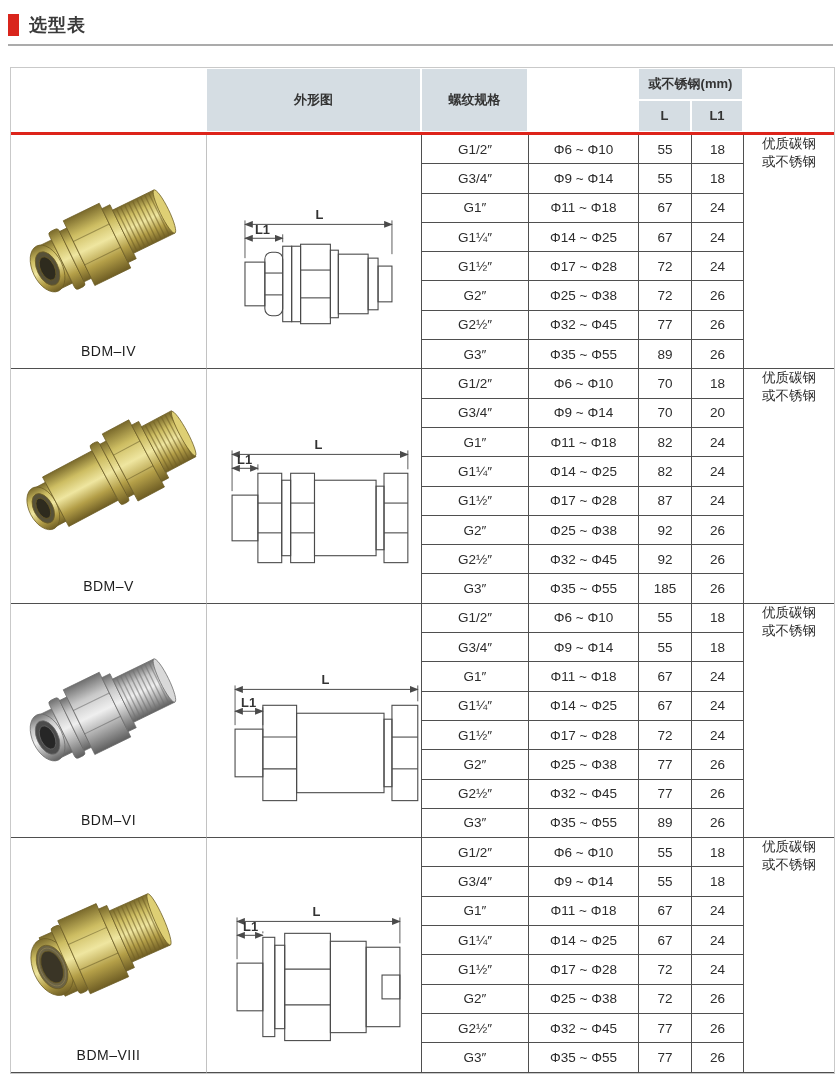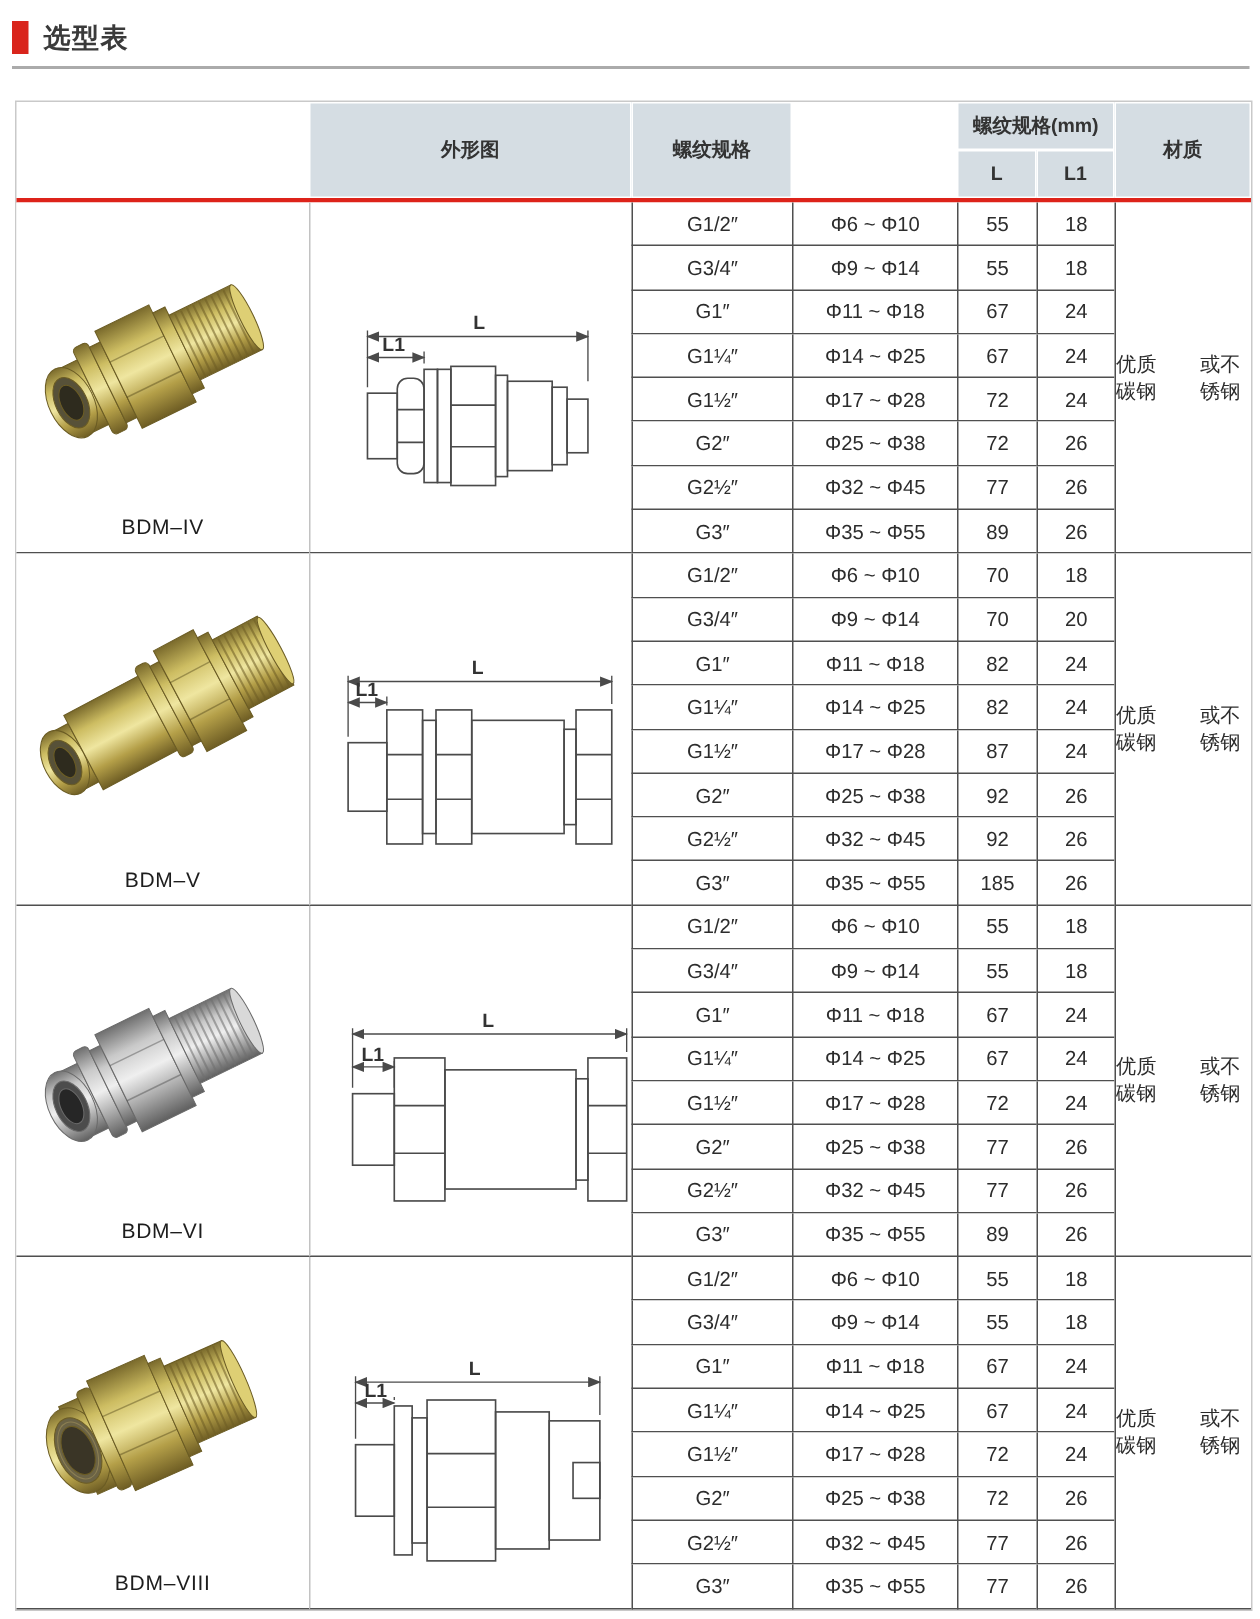--- a/index.html
+++ b/index.html
@@ -19,21 +19,21 @@
        border:1px solid #c9c9c9;background:#fff;}
 
   .hc{background:#d5dde3;border:1px solid #ffffff;display:flex;flex-direction:column;
       align-items:center;justify-content:center;font-size:13px;font-weight:bold;color:#333;
       line-height:1.35;}
   .redline{background:#dd231a;grid-column:1/-1;grid-row:3;}
 
   .dc{display:flex;align-items:center;justify-content:center;
       border-left:1px solid #4f4f4f;border-bottom:1px solid #4f4f4f;
       font-size:13.5px;color:#2c2c2c;background:#fff;}
-  .mc{display:flex;flex-direction:row;align-items:center;justify-content:space-between;gap:22px;
+  .mc{display:flex;flex-direction:column;align-items:center;justify-content:flex-start;
       border-left:1px solid #4f4f4f;border-bottom:1px solid #4f4f4f;
       font-size:13.5px;color:#2c2c2c;background:#fff;}
   .pc{display:flex;flex-direction:column;align-items:center;
       border-bottom:1px solid #4f4f4f;background:#fff;}
   .pc .photo{flex:1;display:flex;align-items:center;justify-content:center;width:100%;}
   .pc .model{font-size:14px;color:#1d1d1d;margin-bottom:9px;letter-spacing:.5px;}
   .oc{border-left:1px solid #c2c2c2;border-bottom:1px solid #4f4f4f;background:#fff;}
   .oc svg{display:block;width:100%;height:100%;}
 
   .ol{stroke:#4a4a4a;stroke-width:1.1;fill:none;}
@@ -71,24 +71,23 @@
 
 <div class="titlebar">
   <span class="redbar"></span>
   <span class="pagetitle">选型表</span>
 </div>
 
 <div class="tbl">
 
   <div class="hc" style="grid-area:1/3/span 2">螺纹规格</div>
   <div class="hc" style="grid-area:1/2/span 2">外形图</div>
-  <div class="hc" style="grid-area:1/5/auto/span 2">螺纹规格(mm)</div>
+  <div class="hc" style="grid-area:1/5/auto/span 2">或不锈钢(mm)</div>
   <div class="hc" style="grid-area:2/5">L</div>
   <div class="hc" style="grid-area:2/6">L1</div>
-  <div class="hc" style="grid-area:1/7/span 2">材质</div>
   <div class="redline"></div>
 
   <div class="pc" style="grid-area:4/1/span 8">
     <div class="photo">
       <svg width="195" height="198" viewBox="0 0 195 198">
         <g transform="rotate(-26 95 100)" stroke="#6b5c24" stroke-width=".7">
           <rect x="30" y="76" width="16" height="48" fill="url(#gBrass)"></rect>
           <ellipse cx="30" cy="100" rx="15" ry="25" fill="url(#gBrass)"></ellipse>
           <ellipse cx="30" cy="100" rx="10.5" ry="18" fill="#575138"></ellipse>
           <ellipse cx="30" cy="100" rx="7" ry="12.5" fill="#2e2b1e"></ellipse>

